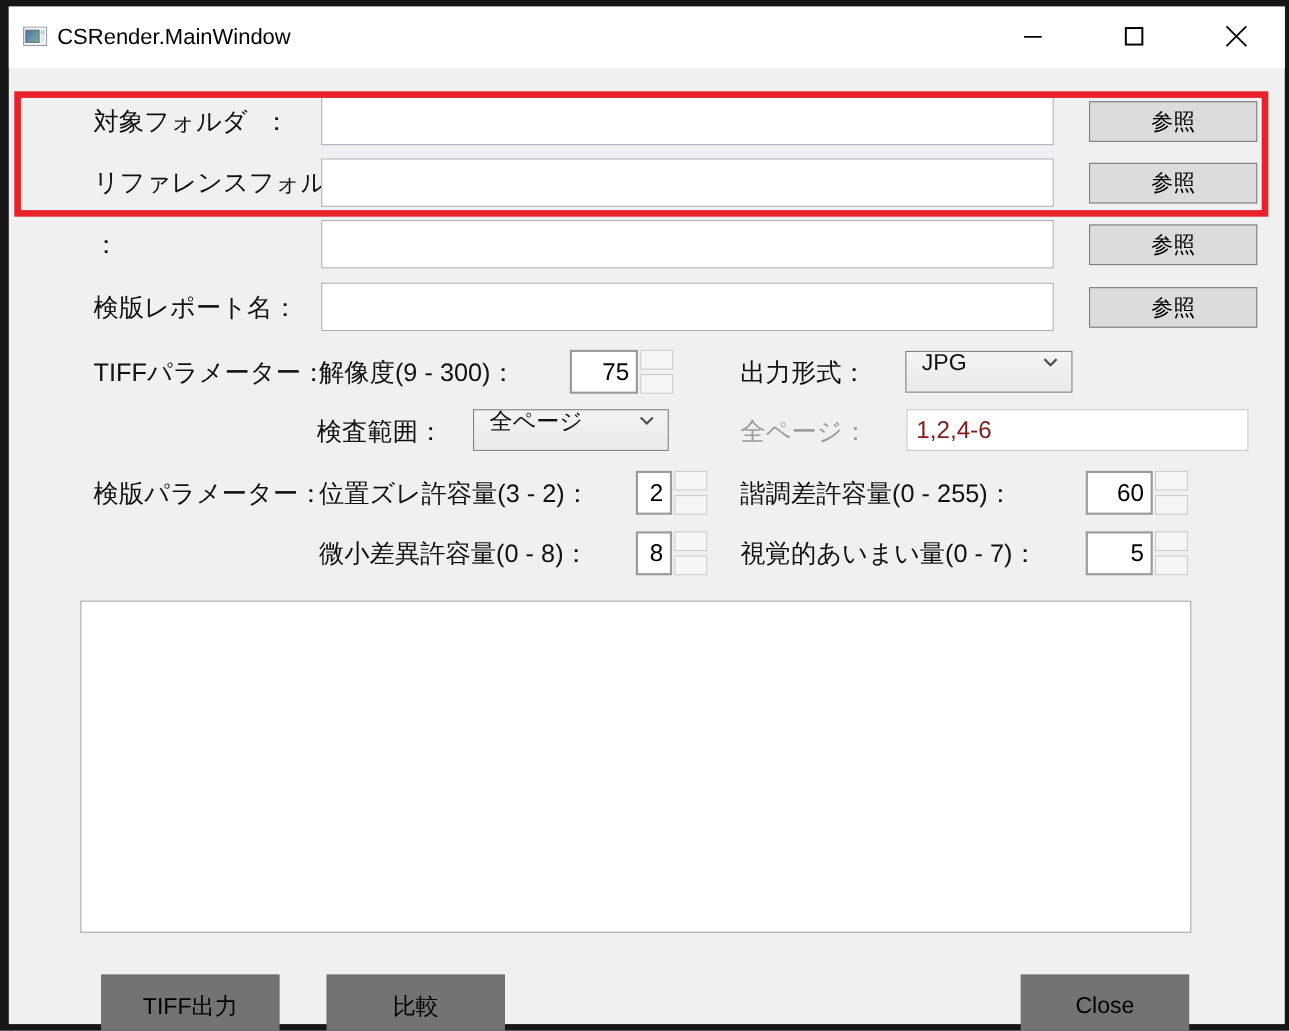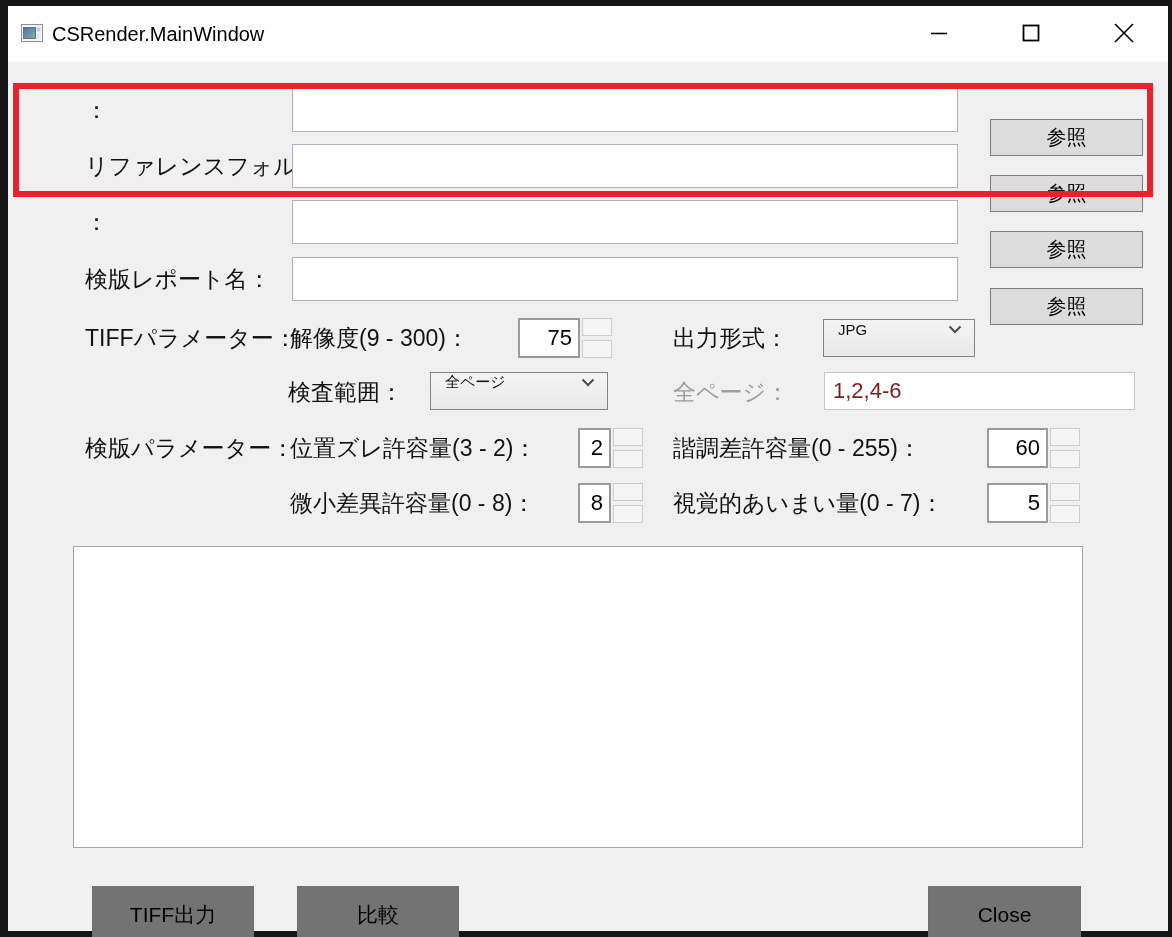--- a/index.html
+++ b/index.html
@@ -21,32 +21,32 @@
   .gray { color:#9b9b9b; }
 
   .tb {
     position:absolute; background:#fff; border:1px solid #aeb1b7;
     font-size:22px; padding:0 8px; font-family:"Liberation Sans", sans-serif;
   }
   .browse {
     position:absolute; left:990px; width:153px; height:37px;
     background:#dcdcdc; border:1px solid #7c7c7c; font-size:20px;
     display:flex; align-items:center; justify-content:center;
-    font-family:"Liberation Sans", sans-serif; color:#000;margin-top:27px;
+    font-family:"Liberation Sans", sans-serif; color:#000;
   }
   .numbox {
     position:absolute; background:#fff; border:2px solid #9b9b9b;
     font-size:22px; text-align:right; padding:0 6px 0 0; height:40px;
     font-family:"Liberation Sans", sans-serif;
   }
   .sbtn { position:absolute; width:30px; height:18px; background:#f5f5f5; border:1px solid #cdcdcd; }
   .combo {
     position:absolute; height:38px; background:linear-gradient(#f4f4f4,#e9e9e9);
     border:1px solid #838383; display:flex; align-items:center;
-    padding:0 12px 17px 14px; font-size:15px; cursor:default;
+    padding:0 12px 17px 14px; font-size:21px; cursor:default;
   }
   .combo .chev { margin-left:auto; display:flex; align-items:center; }
 
   #highlight-rect {
     position:absolute; left:13px; top:83px; width:1140px; height:114px;
     border:6px solid #e8212b; z-index:5; pointer-events:none;
   }
   #log-area {
     position:absolute; left:73px; top:546px; width:1010px; height:302px;
     background:#fff; border:1px solid #a5a5a5; font-size:20px; overflow:auto;
@@ -99,20 +99,21 @@
     <svg width="22" height="22" viewBox="0 0 22 22">
         <line x1="2" y1="2" x2="20" y2="20" stroke="#000" stroke-width="1.6"></line>
         <line x1="20" y1="2" x2="2" y2="20" stroke="#000" stroke-width="1.6"></line>
       </svg>
   </span>
 </button>
 
 <div id="highlight-rect"></div>
 
 <div class="row-label lh44" style="top:88px">
+  <span>対象フォルダ</span>
   <span>：</span>
 </div>
 <input class="tb" style="left: 292px; top: 88px; width: 666px; height: 44px;" value="">
 <button class="browse" style="top:92px">参照</button>
 
 <div class="row-label lh44" style="top:144px">
   <span>リファレンスフォルダ</span>
   <span>：</span>
 </div>
 <input class="tb" style="left: 292px; top: 144px; width: 666px; height: 44px;" value="">

